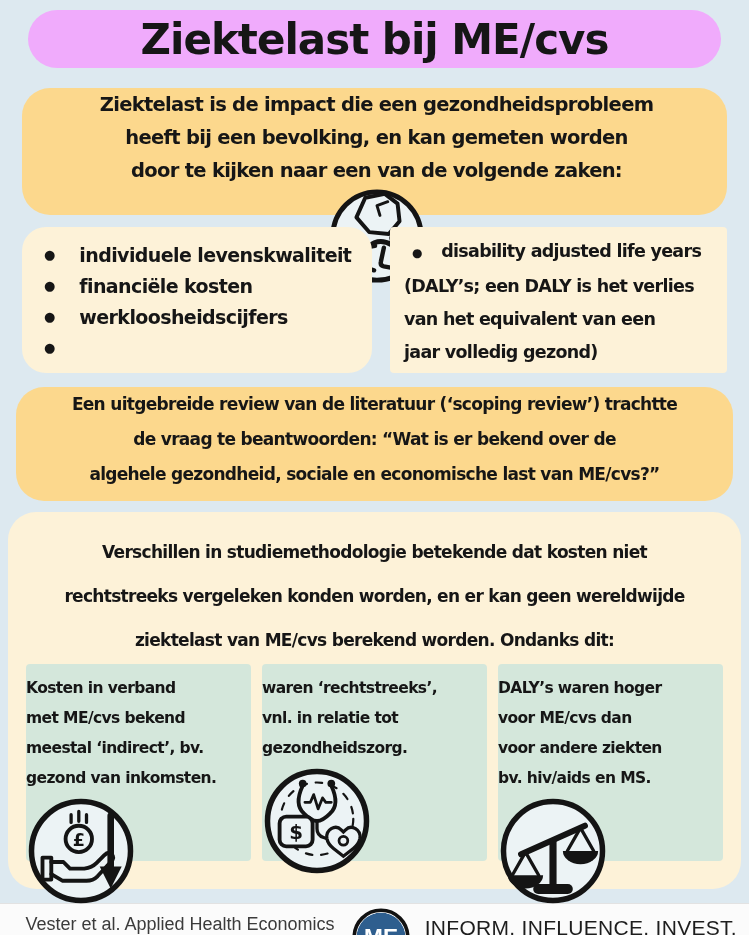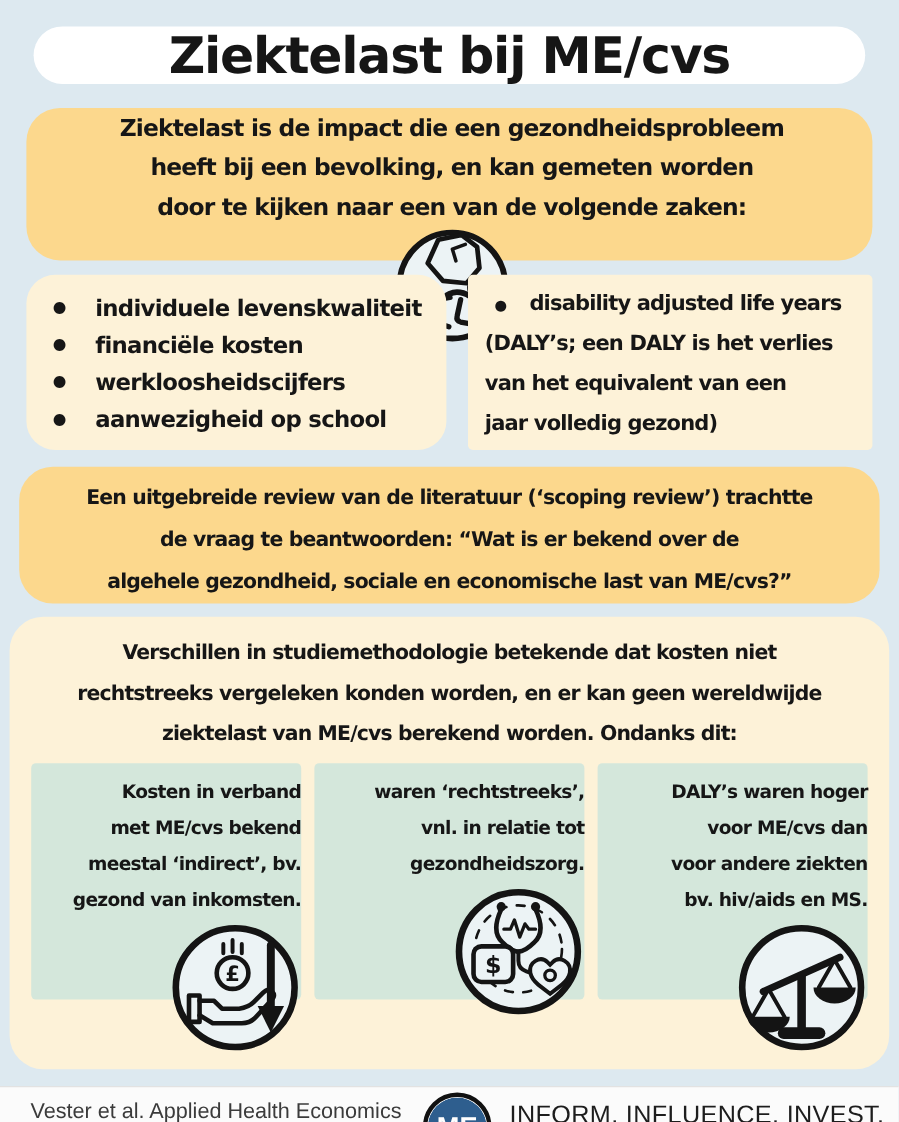--- a/index.html
+++ b/index.html
@@ -8,21 +8,21 @@
     background:#dde9f0;
     font-family:"DejaVu Sans", sans-serif;
     color:#161616;
     overflow:hidden;
     padding-top:10px;
   }
   .line { white-space:nowrap; }
 
   
   .title-pill {
-    margin:12px 28px; height:48px; background:#ffffff; border-radius:34px;
+    margin:0 28px; height:58px; background:#f0abfc; border-radius:34px;
     display:flex; align-items:center; justify-content:center;
   }
   .title-pill h1 { font-size:42px; font-weight:700; letter-spacing:-1px; }
 
   
   .box-intro {
     margin:20px 22px 0; height:127px; background:#fcd88d; border-radius:28px;
     display:flex; align-items:center; padding:0 12px 0 16px;flex-direction:column;
   }
   .intro-text { flex:1; text-align:center; font-weight:700; font-size:19.5px; line-height:33px; letter-spacing:-0.7px; }
@@ -40,35 +40,35 @@
   .box-daly {
     flex:1; background:#fdf2d8; border-radius:4px;
     padding:8px 8px 0 14px;
   }
   .daly-line { font-weight:700; font-size:17.5px; line-height:33px; letter-spacing:-0.7px; white-space:nowrap; }
   .daly-bullet { font-size:12px; margin:0 14px 0 8px; }
 
   
   .box-review {
     margin:14px 16px 0; height:114px; background:#fcd88d; border-radius:28px;
-    display:flex; flex-direction:column; justify-content:flex-end; text-align:center;
+    display:flex; flex-direction:column; justify-content:flex-start; text-align:center;
   }
   .review-line { font-weight:700; font-size:17px; line-height:35px; letter-spacing:-0.7px; }
 
   
   .box-findings {
     margin:11px 8px 0; height:377px; background:#fdf2d8; border-radius:28px;
     padding:13px 18px 0;
   }
   .findings-intro { text-align:center; }
-  .findings-line { font-weight:700; font-size:17px; line-height:34px; letter-spacing:-0.7px; }
+  .findings-line { font-weight:700; font-size:17px; line-height:34px; letter-spacing:-0.7px;margin-top:10px; }
   .cards { display:flex; gap:11px; margin-top:7px; }
   .card {
     flex:1; background:#d4e7db; border-radius:4px; height:197px;
-    padding-top:9px; text-align:right;
+    padding-top:9px; text-align:left;
   }
   .card-line { font-weight:700; font-size:15.5px; line-height:30px; letter-spacing:-0.6px; }
   .card-icon { margin:3px auto 0; width:110px; height:110px; }
 
   
   .footer {
     height:66px; margin-top:14px; background:#fbfbfb; border-top:1px solid #e2e2e2;
     display:flex; align-items:center; padding:0 12px 0 14px;
     font-family:"Liberation Sans", sans-serif;
   }
@@ -114,21 +114,20 @@
     <div class="bullet-row">
       <span class="bullet-dot">●</span>
       <span class="bullet-label">financiële kosten</span>
     </div>
     <div class="bullet-row">
       <span class="bullet-dot">●</span>
       <span class="bullet-label">werkloosheidscijfers</span>
     </div>
     <div class="bullet-row">
       <span class="bullet-dot">●</span>
-      <span class="bullet-label">aanwezigheid op school</span>
     </div>
   </div>
   <div class="box-daly">
     <div class="daly-line">
       <span class="daly-bullet">●</span>
       <span>disability adjusted life years</span>
     </div>
     <div class="daly-line">(DALY’s; een DALY is het verlies</div>
     <div class="daly-line">van het equivalent van een</div>
     <div class="daly-line">jaar volledig gezond)</div>

